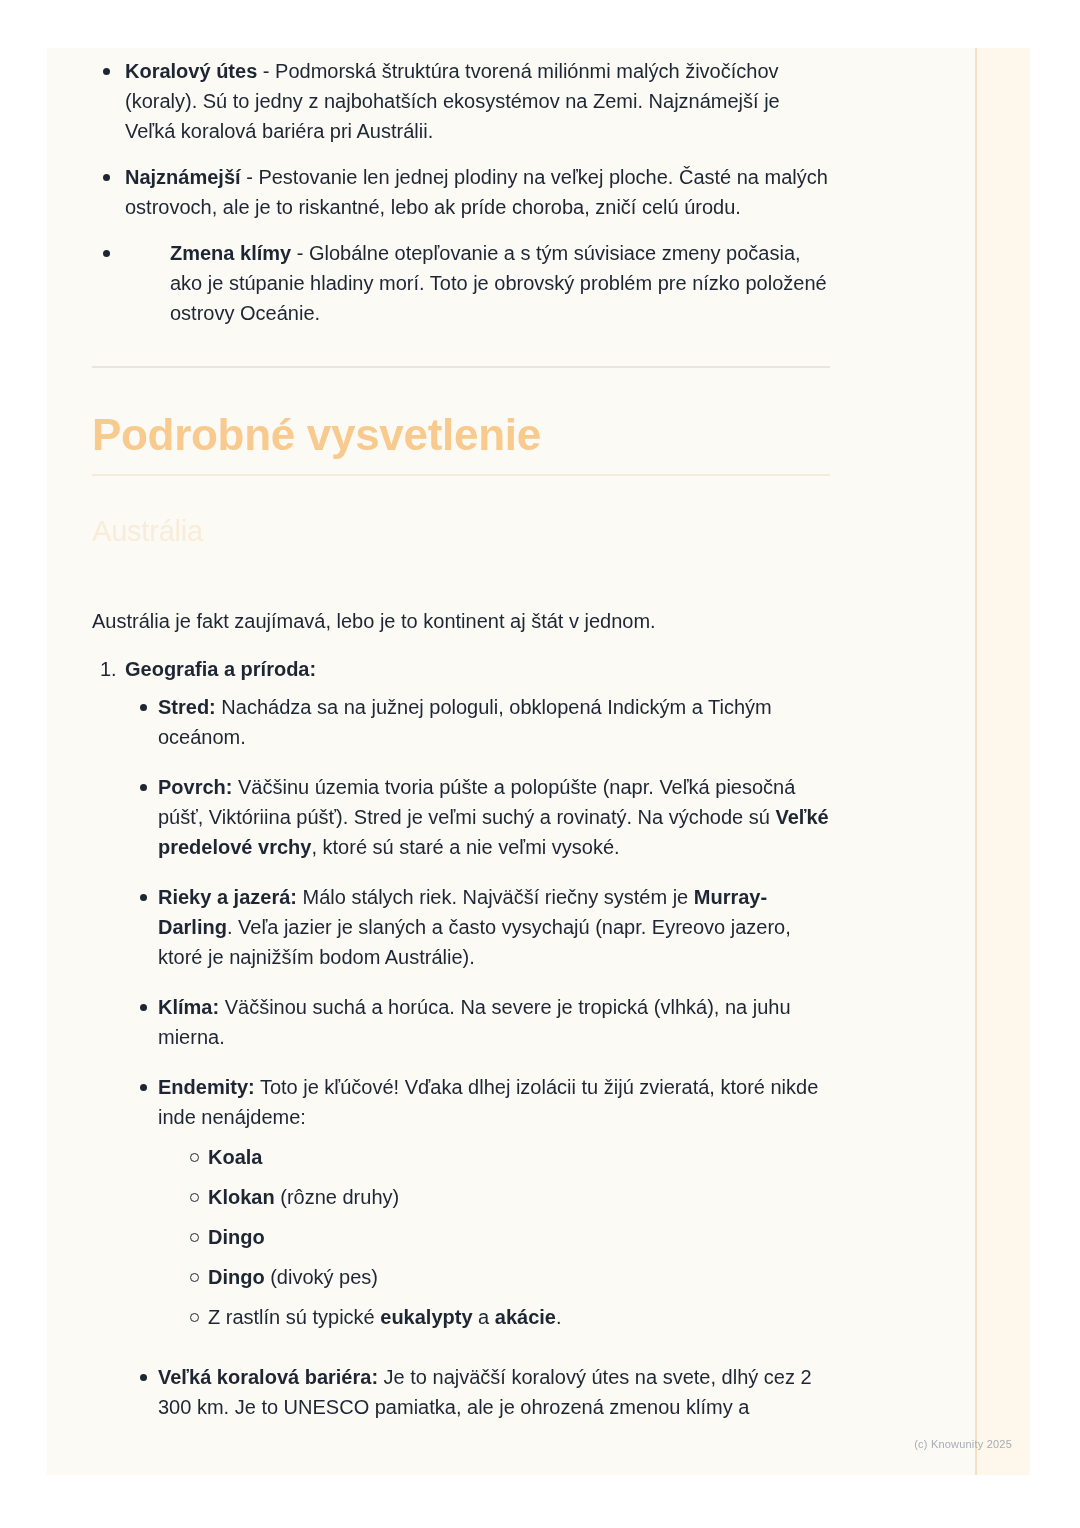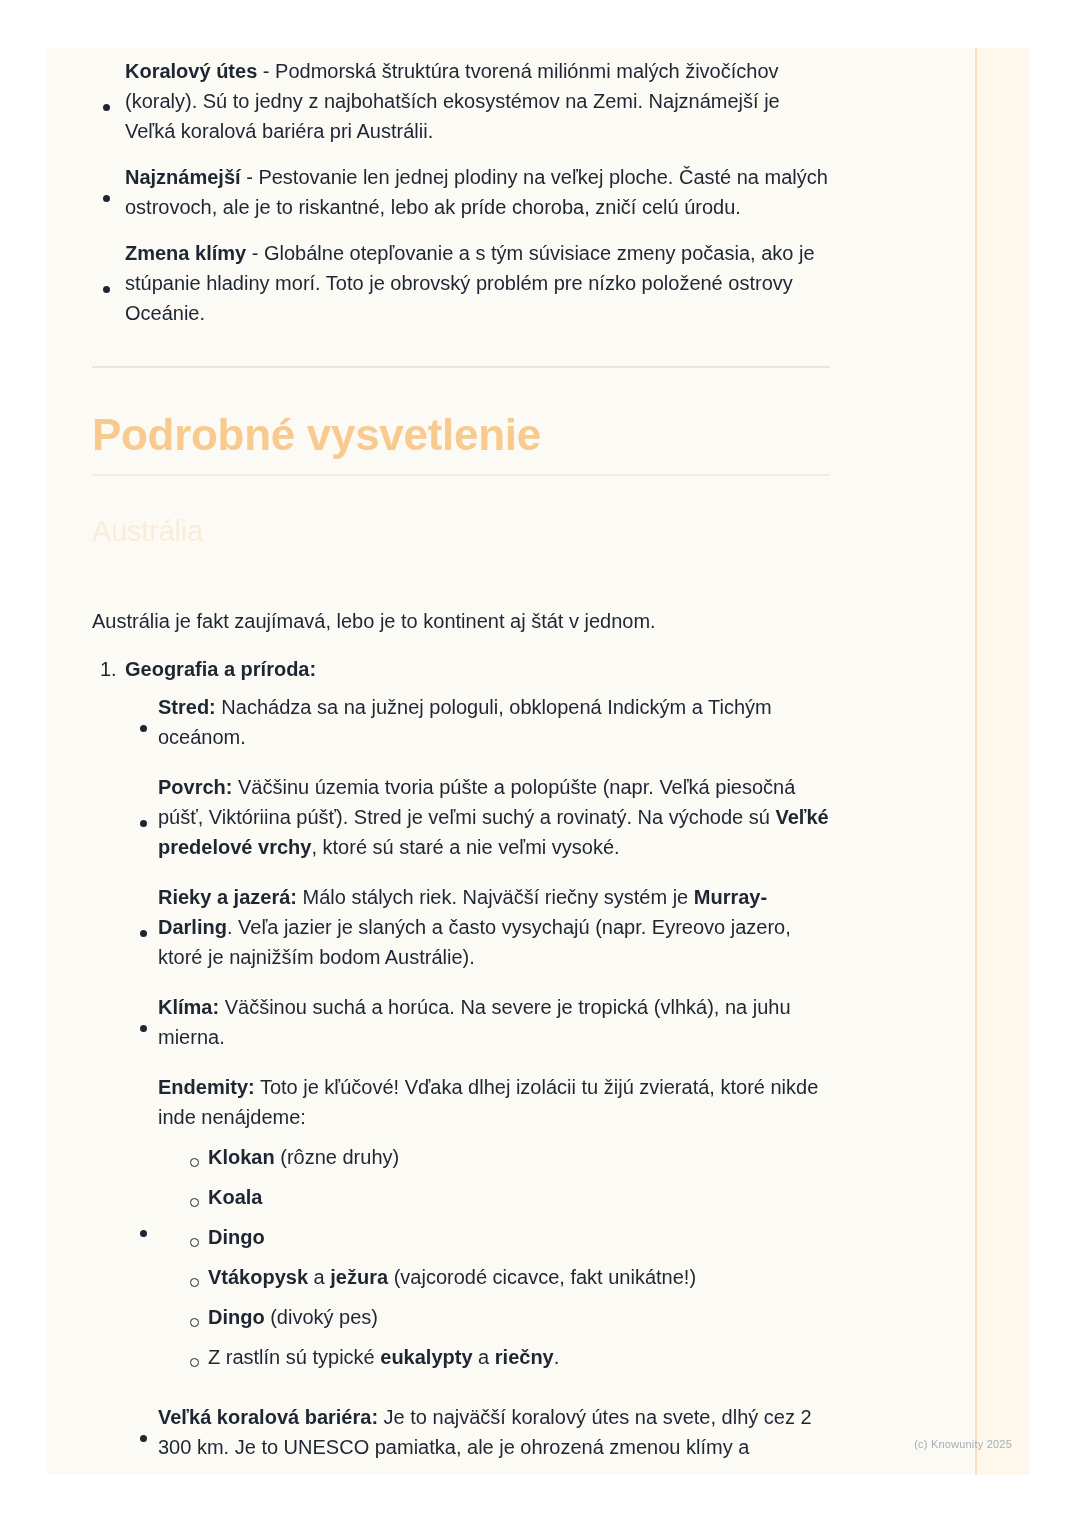--- a/index.html
+++ b/index.html
@@ -24,28 +24,28 @@
     border-left:2px solid var(--strip-border,#f5e0c1);
   }
   .content{
     position:absolute;top:0;left:45px;
     width:738px;
     padding-top:8px;
     font-size:20px;line-height:30px;
   }
   .b{font-weight:700;}
   ul,ol{list-style:none;margin:0;padding:0;}
-  li{display:flex;align-items:center;}
+  li{display:flex;align-items:flex-start;}
   .marker{flex:0 0 22px;display:flex;justify-content:flex-start;}
   .dot{width:7px;height:7px;border-radius:50%;background:currentColor;margin-top:12px;}
   .ring{width:7px;height:7px;border:1.6px solid currentColor;border-radius:50%;margin-top:11px;background:transparent;}
   .txt{flex:1;min-width:0;}
   
   .glossary-list>li{margin-left:11px;margin-bottom:16px;}
-  .glossary-list>li:last-child{margin-bottom:2px;}
+  .glossary-list>li:last-child{margin-bottom:2px;gap:45px;}
   
   .divider{border:none;border-top:2px solid var(--divider-grey,#e8e5de);margin:38px 0 0 0;}
   .divider-accent{border:none;border-top:2px solid var(--divider-accent,#f4ecd9);margin:16px 0 0 0;}
   
   .h1{
     margin:44px 0 0 0;
     font-size:44px;line-height:46px;font-weight:700;
     color:var(--heading-primary,#f8ca8e);
     letter-spacing:-0.3px;
   }
@@ -148,51 +148,45 @@
         </li>
         <li>
           <span class="marker">
             <span class="dot"></span>
           </span>
           <span class="txt"><span class="b">Endemity:</span><span> Toto je kľúčové! Vďaka dlhej izolácii tu žijú zvieratá, ktoré nikde inde nenájdeme:</span><ul class="circle-list">
               <li>
                 <span class="marker">
                   <span class="ring"></span>
                 </span>
-                <span class="txt"><span class="b">Klokan</span><span> (rôzne druhy)</span></span>
+                <span class="txt"><span class="b">Koala</span></span>
               </li>
               <li>
                 <span class="marker">
                   <span class="ring"></span>
                 </span>
-                <span class="txt"><span class="b">Koala</span></span>
+                <span class="txt"><span class="b">Klokan</span><span> (rôzne druhy)</span></span>
               </li>
               <li>
                 <span class="marker">
                   <span class="ring"></span>
                 </span>
                 <span class="txt"><span class="b">Dingo</span></span>
               </li>
               <li>
                 <span class="marker">
                   <span class="ring"></span>
                 </span>
-                <span class="txt"><span class="b">Vtákopysk</span><span> a </span><span class="b">ježura</span><span> (vajcorodé cicavce, fakt unikátne!)</span></span>
-              </li>
-              <li>
-                <span class="marker">
-                  <span class="ring"></span>
-                </span>
                 <span class="txt"><span class="b">Dingo</span><span> (divoký pes)</span></span>
               </li>
               <li>
                 <span class="marker">
                   <span class="ring"></span>
                 </span>
-                <span class="txt"><span>Z rastlín sú typické </span><span class="b">eukalypty</span><span> a </span><span class="b">riečny</span><span>.</span></span>
+                <span class="txt"><span>Z rastlín sú typické </span><span class="b">eukalypty</span><span> a </span><span class="b">akácie</span><span>.</span></span>
               </li>
             </ul></span>
         </li>
         <li>
           <span class="marker">
             <span class="dot"></span>
           </span>
           <span class="txt"><span class="b">Veľká koralová bariéra:</span><span> Je to najväčší koralový útes na svete, dlhý cez 2 300 km. Je to UNESCO pamiatka, ale je ohrozená zmenou klímy a</span></span>
         </li>
       </ul>

